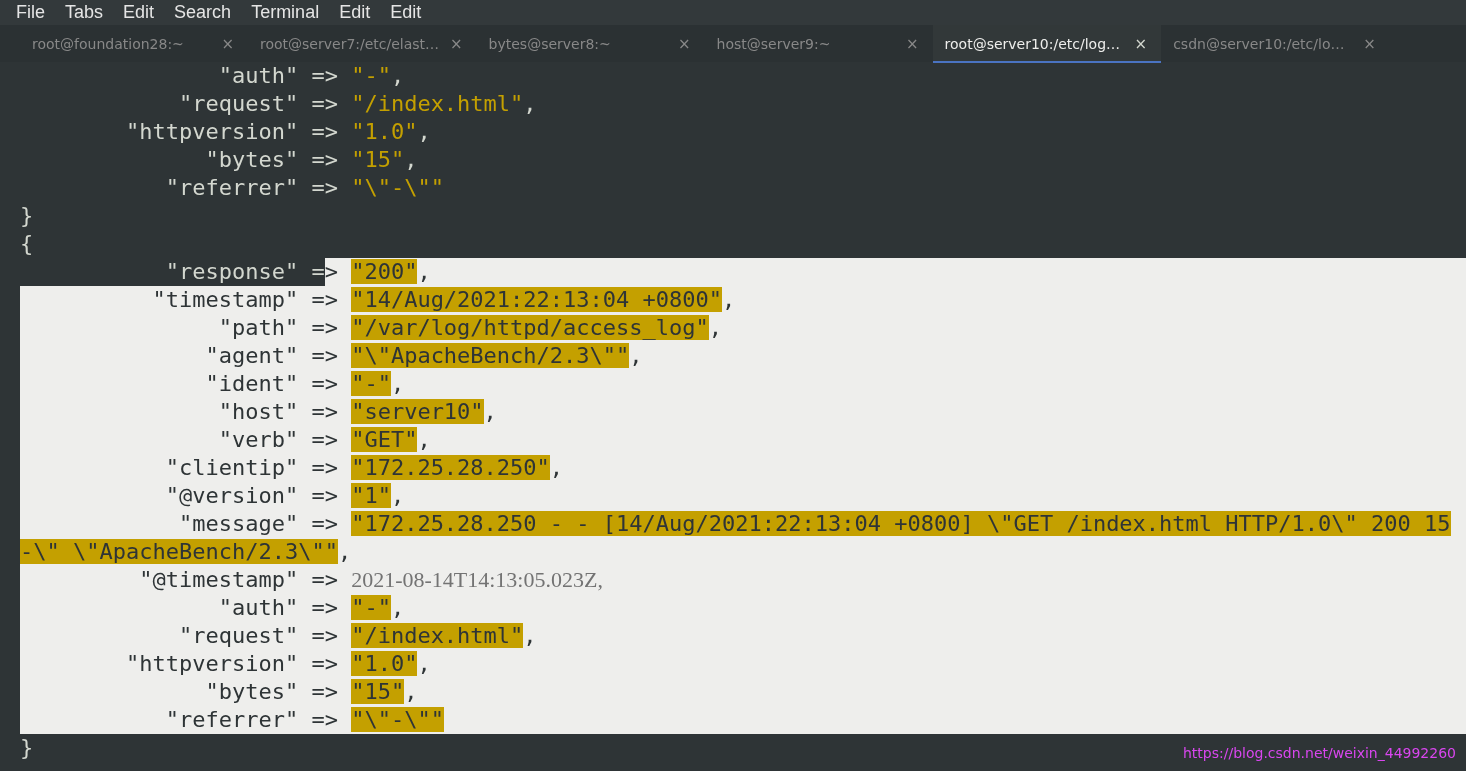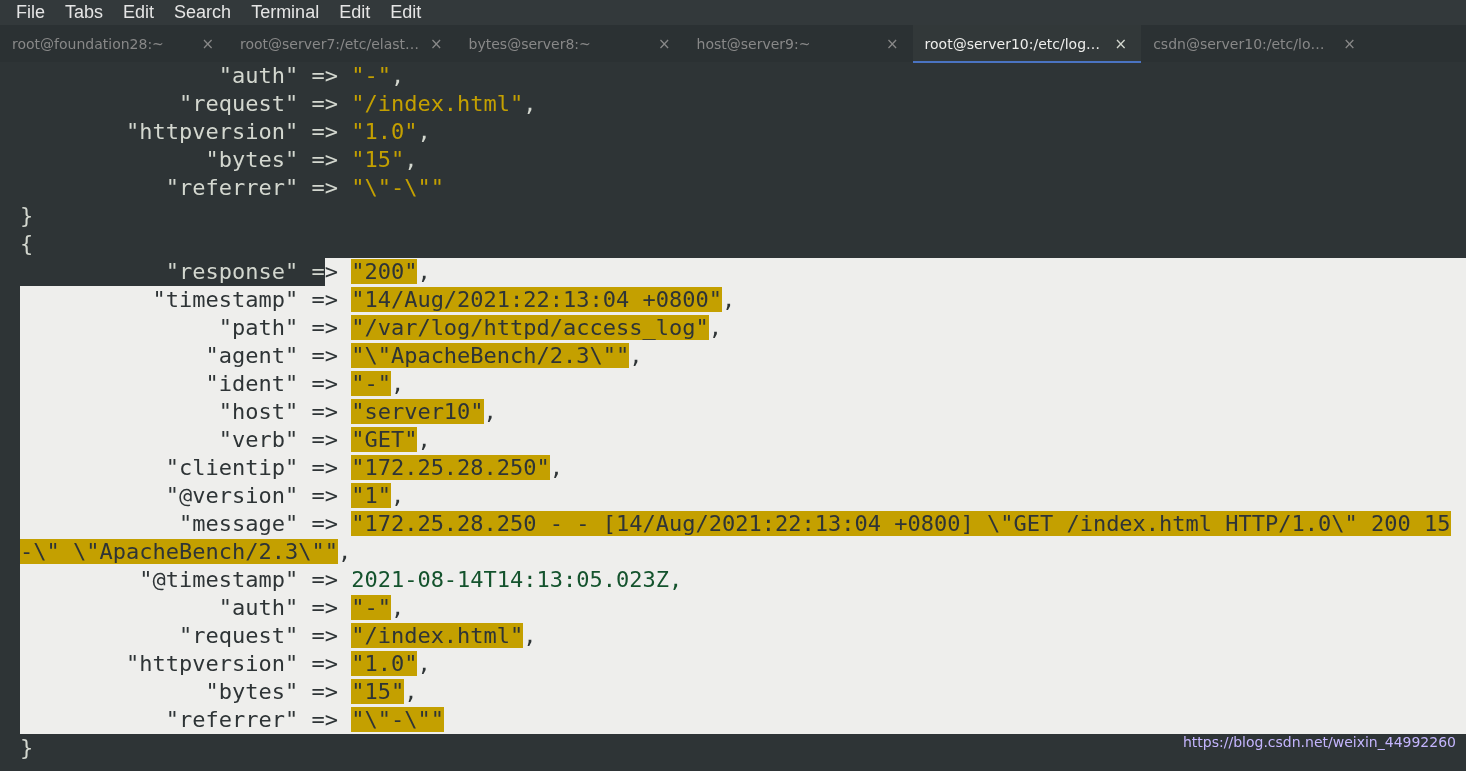--- a/index.html
+++ b/index.html
@@ -25,20 +25,21 @@
     font-family: Liberation Sans, sans-serif;
     font-size: 18px;
     padding: 3px 10px;
     cursor: pointer;
   }
   .tabbar {
     height: 37px;
     background: #2b3133;
     display: flex;
     align-items: stretch;
+    padding-left: 20px;
   }
   .tab {
     min-width: 228px;
     display: flex;
     align-items: center;
     justify-content: space-between;
     padding: 0 12px;
     color: #888;
     font-family: "DejaVu Sans", sans-serif;
     font-size: 14px;
@@ -84,34 +85,34 @@
   .key { color: #d3d7cf; }
   .arrow { color: #d3d7cf; }
   .comma { color: #d3d7cf; }
   .str { color: #c4a000; }
   .plain { color: #d3d7cf; }
   .sel .bg {
     background: #eeeeec;
     color: #2e3436;
   }
   .sel .str { background: #c4a000; color: #2e3436; }
-  .sel .plain { color: #14532d; }
+  .sel .plain { color: #737373; font-family: Liberation Serif, serif; }
   .sel .key { color: #2e3436; }
   .sel .arrow { color: #2e3436; }
   .sel .comma { color: #2e3436; }
   .sel-row {
     background: #eeeeec;
     display: inline-block;
     width: 100%;
   }
   .watermark {
     position: absolute;
     right: 10px;
-    bottom: 21px;
-    color: #c4b5fd;
+    bottom: 10px;
+    color: #d946ef;
     font-family: "DejaVu Sans", sans-serif;
     font-size: 14px;
   }
   .left-gutter {
     position: absolute;
     left: 0; top: 62px; bottom: 0;
     width: 20px;
     background: #2e3436;
   }
 </style>

